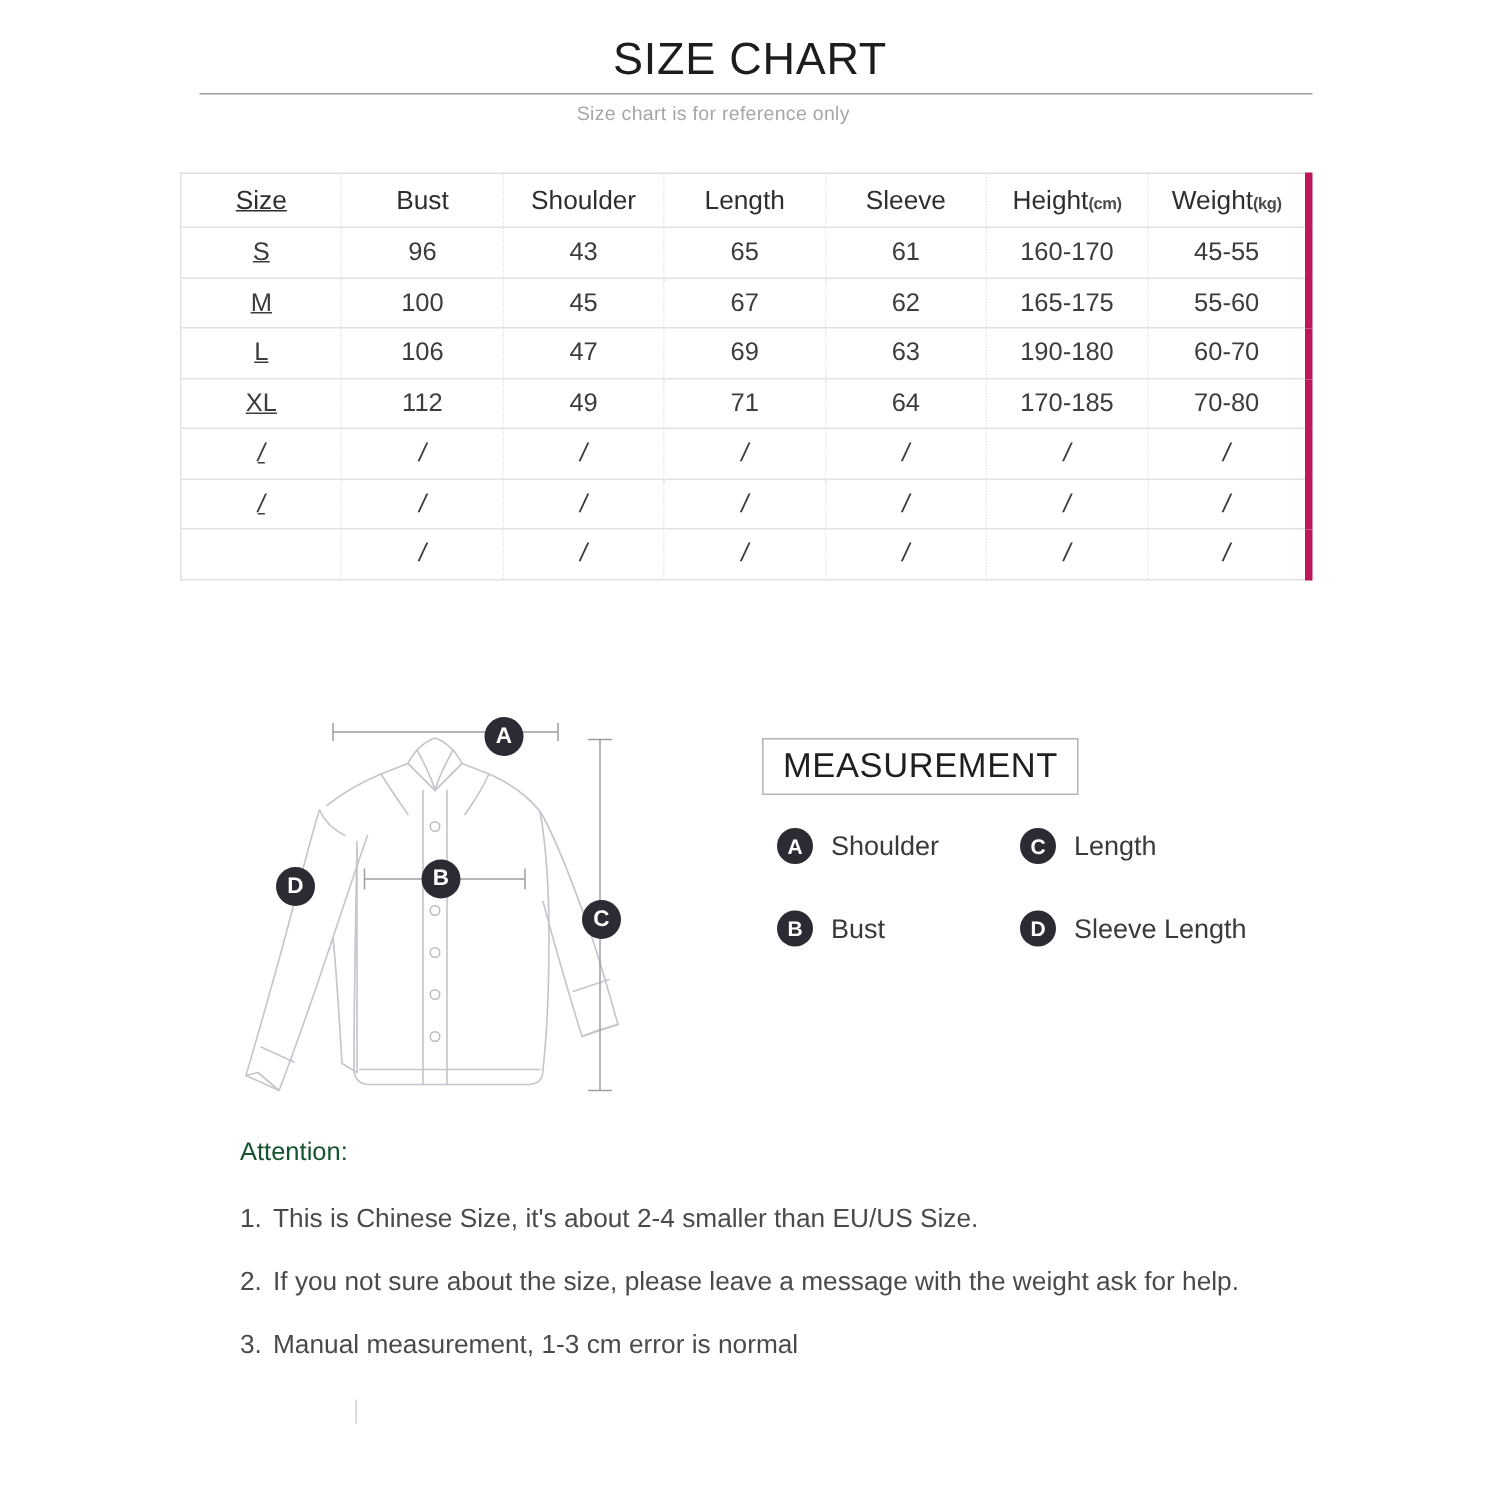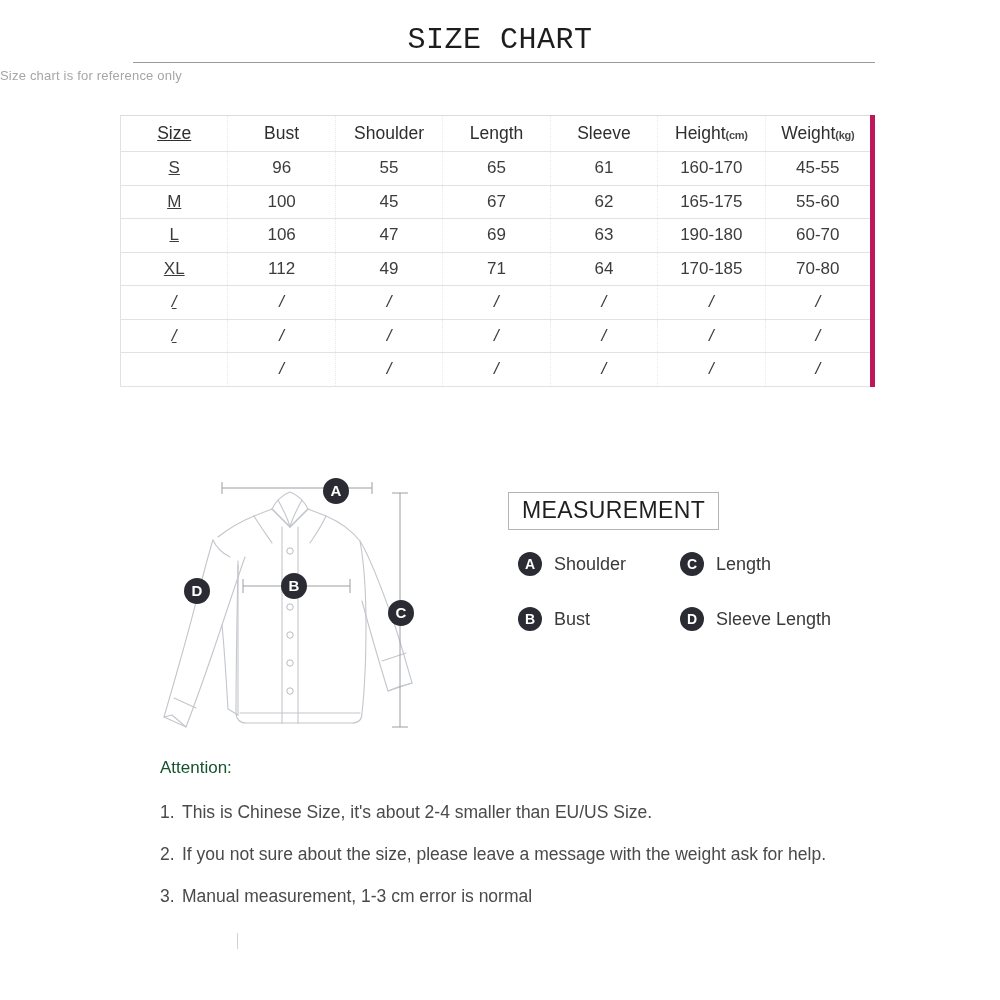--- a/index.html
+++ b/index.html
@@ -15,41 +15,40 @@
     color: #3a3a3a;
     overflow: hidden;
   }
 
   
   #title-block {
     position: absolute;
     left: 0; top: 22px;
     width: 1000px;
     text-align: center;
-    font-family: Liberation Mono, monospace;
   }
   #page-title {
     font-size: 30px;
     letter-spacing: 0.5px;
     color: #1d1d1d;
     font-weight: 400;
     line-height: 36px;
   }
   #title-rule {
     position: absolute;
     left: 133px; top: 62px;
     width: 742px;
     height: 1px;
     background: #9a9a9a;
   }
   #subtitle {
     position: absolute;
     left: 0; top: 68px;
     width: 951px;
-    text-align: left;
+    text-align: center;
     font-size: 13px;
     color: #a6a6a6;
     letter-spacing: 0.2px;
   }
 
   
   #size-table {
     position: absolute;
     left: 120px; top: 115px;
     width: 755px;
@@ -206,21 +205,21 @@
         <th><span>Length</span></th>
         <th><span>Sleeve</span></th>
         <th><span>Height</span><span class="unit">(cm)</span></th>
         <th><span>Weight</span><span class="unit">(kg)</span></th>
       </tr>
   </thead>
   <tbody>
       <tr>
         <td>S</td>
         <td>96</td>
-        <td>55</td>
+        <td>43</td>
         <td>65</td>
         <td>61</td>
         <td>160-170</td>
         <td>45-55</td>
       </tr>
       <tr>
         <td>M</td>
         <td>100</td>
         <td>45</td>
         <td>67</td>

